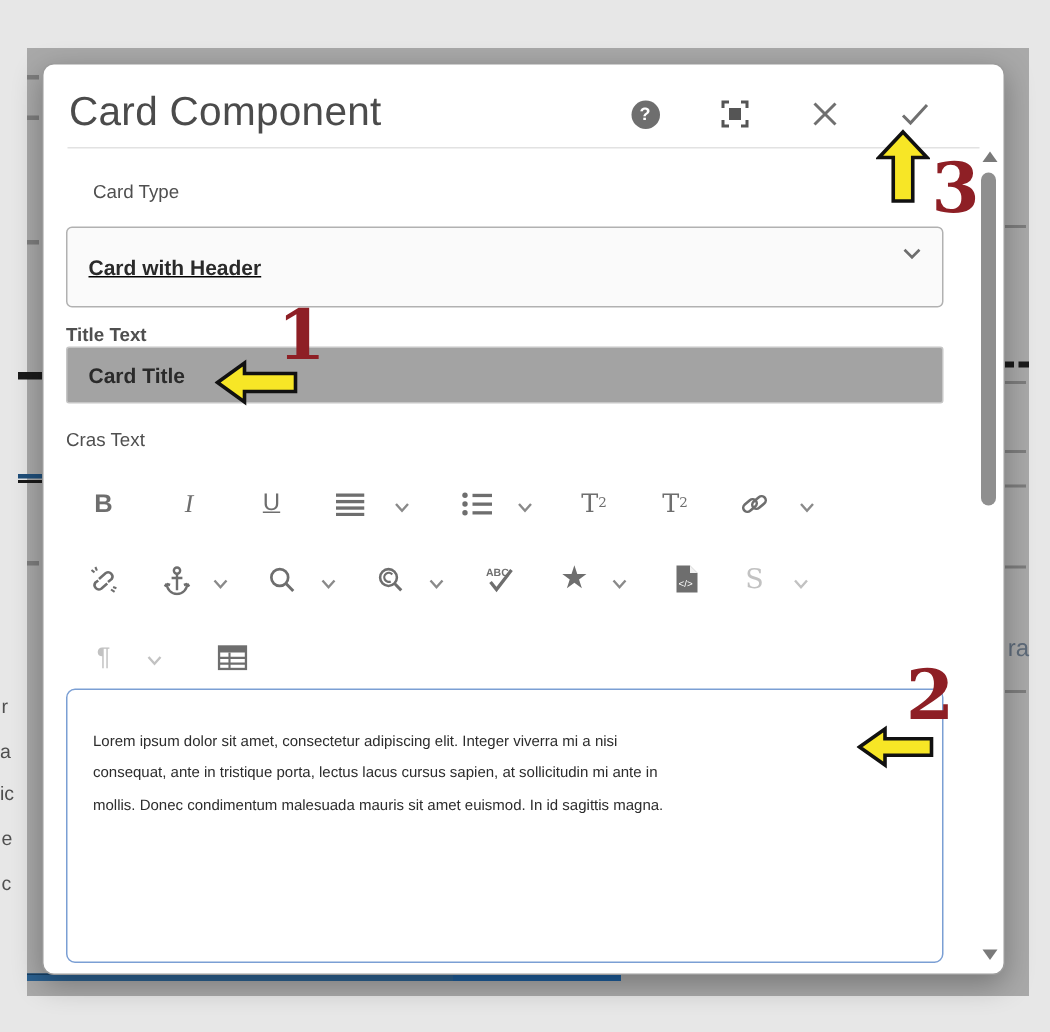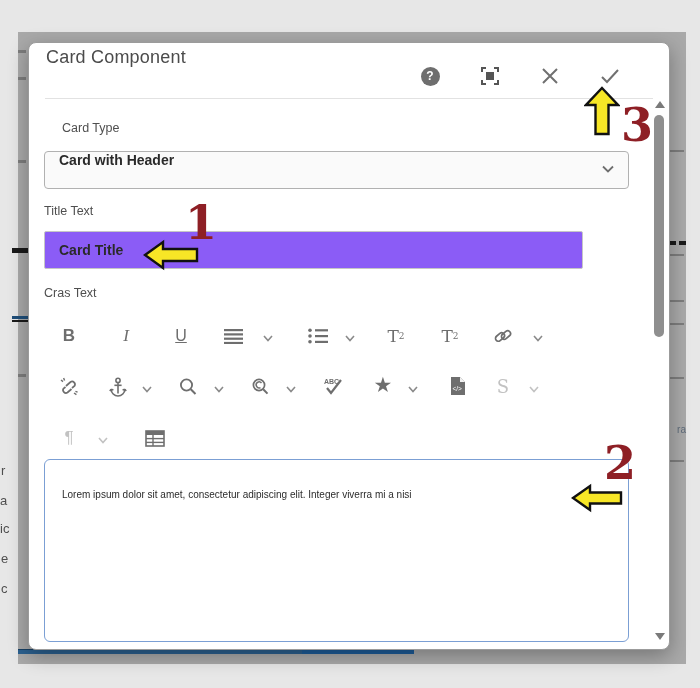--- a/index.html
+++ b/index.html
@@ -4,37 +4,37 @@
 <style>
   html,body{margin:0;padding:0;background:#e7e7e7;}
   .canvas{position:relative;width:700px;height:688px;background:#e7e7e7;overflow:hidden;
           font-family:"Liberation Sans",sans-serif;}
   
   .overlay{position:absolute;left:18px;top:32px;width:668px;height:632px;background:#a9a9a9;}
   .bgline{position:absolute;background:#7d7d7d;}
   .bgline.dark{background:#1a1a1a;}
   .bgline.blue{background:#1f4e79;}
   .bg-frag{position:absolute;color:#4f4f4f;font-size:13px;line-height:13px;}
-  .bg-ra{position:absolute;color:#5e6b7a;font-size:10px;}
+  .bg-ra{position:absolute;color:#5e6b7a;font-size:16px;}
   .bluebar{position:absolute;}
   
   .dialog{position:absolute;left:28px;top:42px;width:640px;height:606px;background:#ffffff;
           border:1px solid #9b9b9b;border-radius:8px;box-shadow:0 6px 20px rgba(0,0,0,.3);}
-  .dialog-title{position:absolute;left:17px;top:4px;font-size:18px;font-weight:300;
+  .dialog-title{position:absolute;left:17px;top:16px;font-size:27px;font-weight:300;
           color:#4b4b4b;letter-spacing:.2px;}
   .hdr-icons{position:absolute;top:22px;right:48px;display:flex;gap:38px;align-items:center;}
   .hbtn{width:22px;height:22px;display:flex;align-items:center;justify-content:center;cursor:pointer;}
   .help-circle{width:19px;height:19px;border-radius:50%;background:#6e6e6e;color:#ffffff;
           font-size:12px;font-weight:700;display:flex;align-items:center;justify-content:center;}
   .divider{position:absolute;left:16px;top:55px;width:608px;height:1px;background:#e2e2e2;}
   .field-label{position:absolute;font-size:12.5px;color:#4f4f4f;}
-  .select-box{position:absolute;left:15px;top:108px;width:585px;height:38px;background:#fafafa;
+  .select-box{position:absolute;left:15px;top:108px;width:585px;height:54px;background:#fafafa;
           border:1px solid #b1b1b1;border-radius:4px;box-sizing:border-box;
-          display:flex;padding:0 14px;cursor:pointer;}
-  .input-box{position:absolute;left:15px;top:188px;width:539px;height:38px;background:#8b5cf6;
+          display:flex;align-items:center;padding:0 14px;cursor:pointer;text-decoration:underline;}
+  .input-box{position:absolute;left:15px;top:188px;width:585px;height:38px;background:#a3a3a3;
           border:1px solid #c6c6c6;border-radius:2px;box-sizing:border-box;
           display:flex;align-items:center;padding:0 14px;}
   .ctrl-value{font-size:14px;font-weight:700;color:#2a2a2a;}
   .select-chevron{position:absolute;right:14px;top:13px;}
   
   .ticon{position:absolute;width:26px;height:26px;display:flex;align-items:center;
          justify-content:center;color:#6e6e6e;cursor:pointer;}
   .ticon.dis{color:#c2c2c2;cursor:default;}
   .glyph-b{font-size:17px;font-weight:700;}
   .glyph-i{font-size:17px;font-style:italic;font-family:"Liberation Serif",serif;}
@@ -137,21 +137,21 @@
     <div class="field-label" style="left:33px;top:78px;">Card Type</div>
     <div class="select-box">
       <span class="ctrl-value">Card with Header</span>
       <span class="select-chevron">
         <svg width="12" height="8" viewBox="0 0 12 8">
           <path d="M1 1.5 L6 6.5 L11 1.5" stroke="#6e6e6e" stroke-width="1.8" fill="none"></path>
         </svg>
       </span>
     </div>
 
-    <div class="field-label" style="left:15px;top:161px;">Title Text</div>
+    <div class="field-label" style="left:15px;top:173px;font-weight:bold;">Title Text</div>
     <div class="input-box">
       <span class="ctrl-value">Card Title</span>
     </div>
 
     <div class="field-label" style="left:15px;top:243px;">Cras Text</div>
 
     <div class="ticon glyph-b" style="left:27px;top:280px;">B</div>
     <div class="ticon glyph-i" style="left:84px;top:280px;">I</div>
     <div class="ticon glyph-u" style="left:139px;top:280px;">U</div>
     <div class="ticon" style="left:191px;top:280px;">
@@ -295,20 +295,22 @@
         <rect x="1" y="1" width="18" height="15" fill="none" stroke="#6e6e6e" stroke-width="1.6"></rect>
         <rect x="1" y="1" width="18" height="4" fill="#6e6e6e"></rect>
         <line x1="1" y1="8.6" x2="19" y2="8.6" stroke="#6e6e6e" stroke-width="1.4"></line>
         <line x1="1" y1="12.4" x2="19" y2="12.4" stroke="#6e6e6e" stroke-width="1.4"></line>
         <line x1="8" y1="5" x2="8" y2="16" stroke="#6e6e6e" stroke-width="1.4"></line>
       </svg>
     </div>
 
     <div class="rte-area">
       <div class="rte-line">Lorem ipsum dolor sit amet, consectetur adipiscing elit. Integer viverra mi a nisi</div>
+      <div class="rte-line">consequat, ante in tristique porta, lectus lacus cursus sapien, at sollicitudin mi ante in</div>
+      <div class="rte-line">mollis. Donec condimentum malesuada mauris sit amet euismod. In id sagittis magna.</div>
     </div>
 
     <div class="sb-track">
       <div class="sb-up"></div>
       <div class="sb-thumb"></div>
       <div class="sb-down"></div>
     </div>
   </div>
 
   <div class="anno-num" style="left:185px;top:200px;">1</div>

